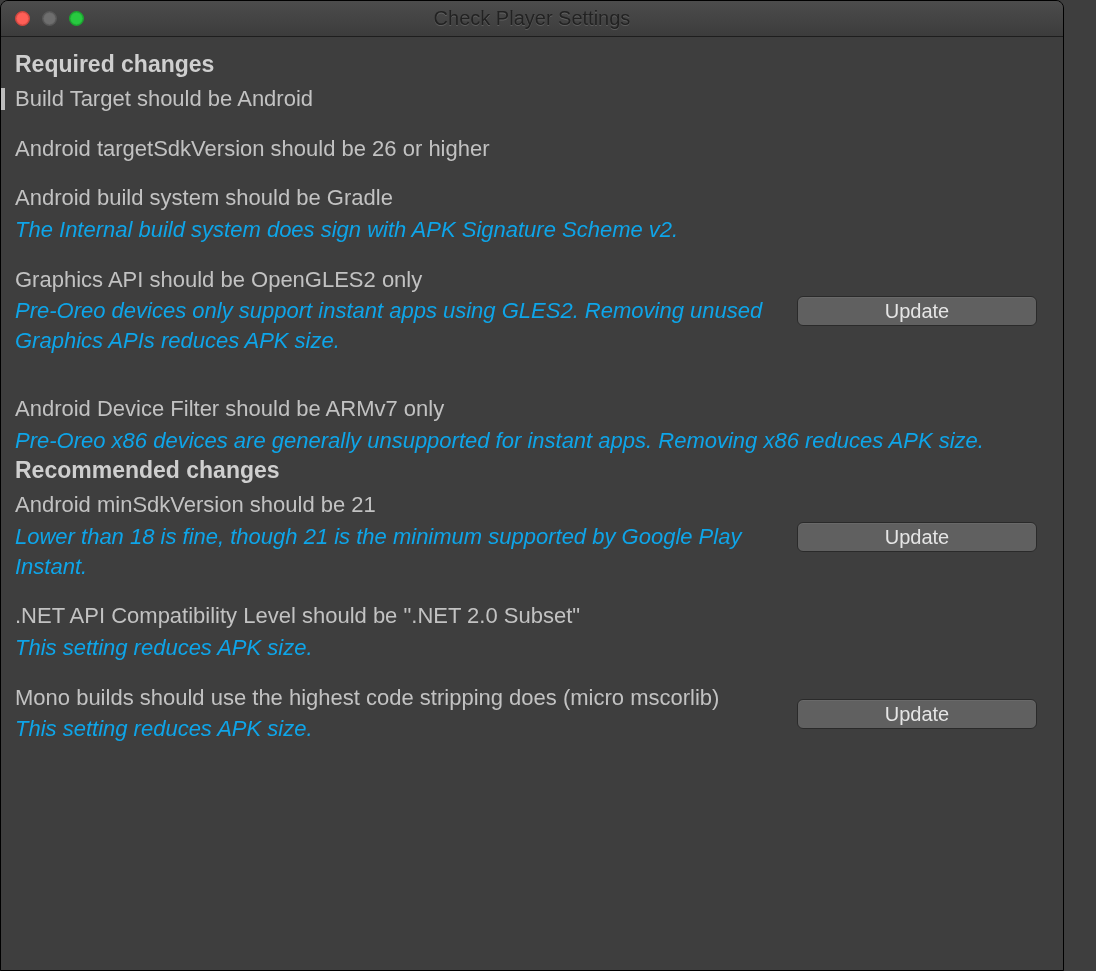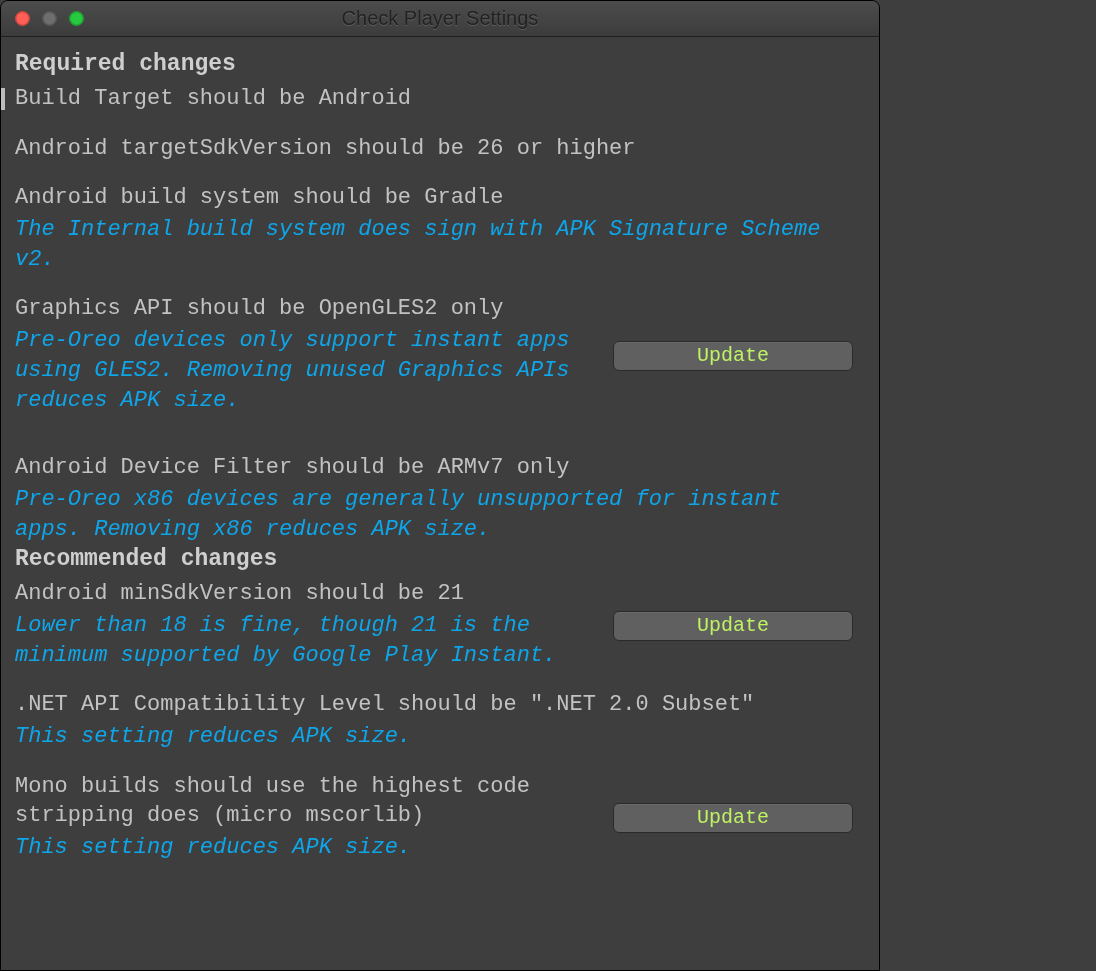--- a/index.html
+++ b/index.html
@@ -5,21 +5,21 @@
   * { box-sizing: border-box; margin: 0; padding: 0; }
   html, body { width: 1096px; height: 971px; overflow: hidden; }
   body {
     font-family: "Helvetica Neue", Helvetica, Arial, sans-serif;
     background: #3e3e3e;
     color: #bfbfbf;
     font-size: 22px;
     line-height: 1.35;
   }
   .window {
-    width: 880px;
+    width: 1064px;
     height: 971px;
     border: 1px solid #000;
     border-radius: 8px 8px 0 0;
     overflow: hidden;
     background: #3e3e3e;
   }
   .title-bar {
     height: 36px;
     background: linear-gradient(#4c4c4c, #3c3c3c);
     border-bottom: 1px solid #1e1e1e;
@@ -45,21 +45,20 @@
     position: absolute;
     left: 0; right: 0;
     text-align: center;
     font-size: 20px;
     font-weight: 500;
     color: #222;
     text-shadow: 0 1px 0 rgba(255,255,255,.15);
   }
   .content {
     padding: 6px 26px 18px 14px;
-    font-family: Liberation Mono, monospace;
   }
   .section-header {
     color: #cfcfcf;
     font-weight: 700;
     font-size: 23px;
     margin-top: 6px;
     margin-bottom: 2px;
   }
   .section-header.rec { margin-top: 34px; }
   .item {
@@ -81,21 +80,21 @@
   .item + .item,
   .item + .section-header,
   .item:first-of-type { margin-top: 0; }
   .gap { height: 18px; }
   .btn {
     width: 240px;
     height: 30px;
     margin-top: 4px;
     flex-shrink: 0;
     background: #606060;
-    color: #bef264;
+    color: #e5e5e5;
     border: 1px solid #2a2a2a;
     border-radius: 6px;
     font-size: 20px;
     text-align: center;
     line-height: 28px;
     box-shadow: inset 0 1px 0 rgba(255,255,255,.06);
     cursor: pointer;
   }
   .left-accent {
     position: relative;

